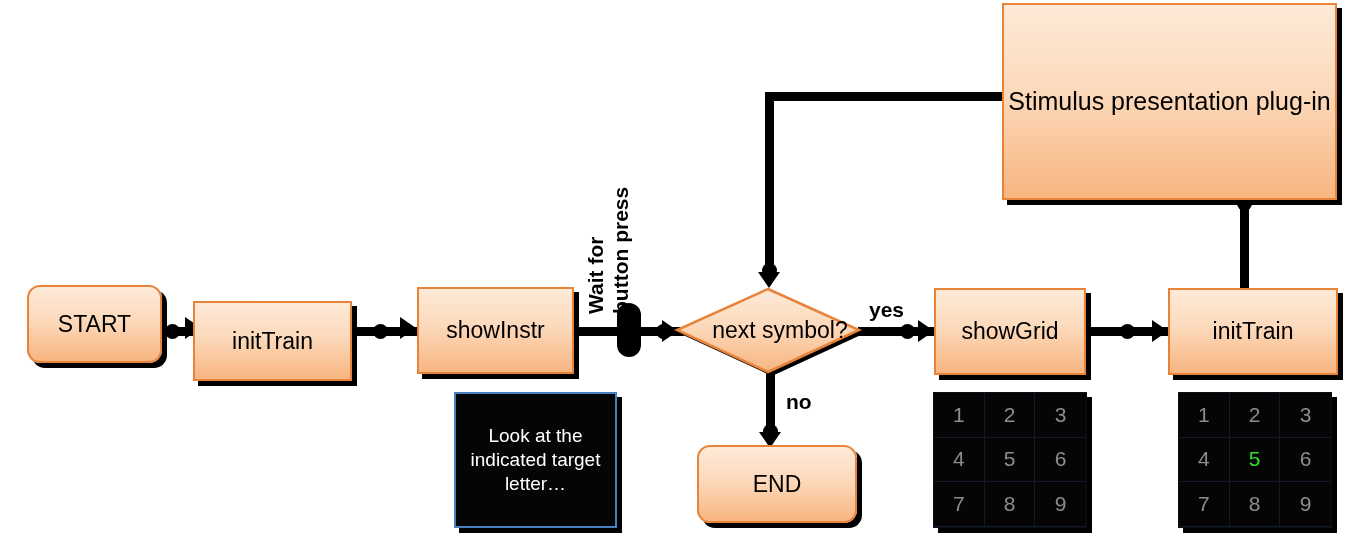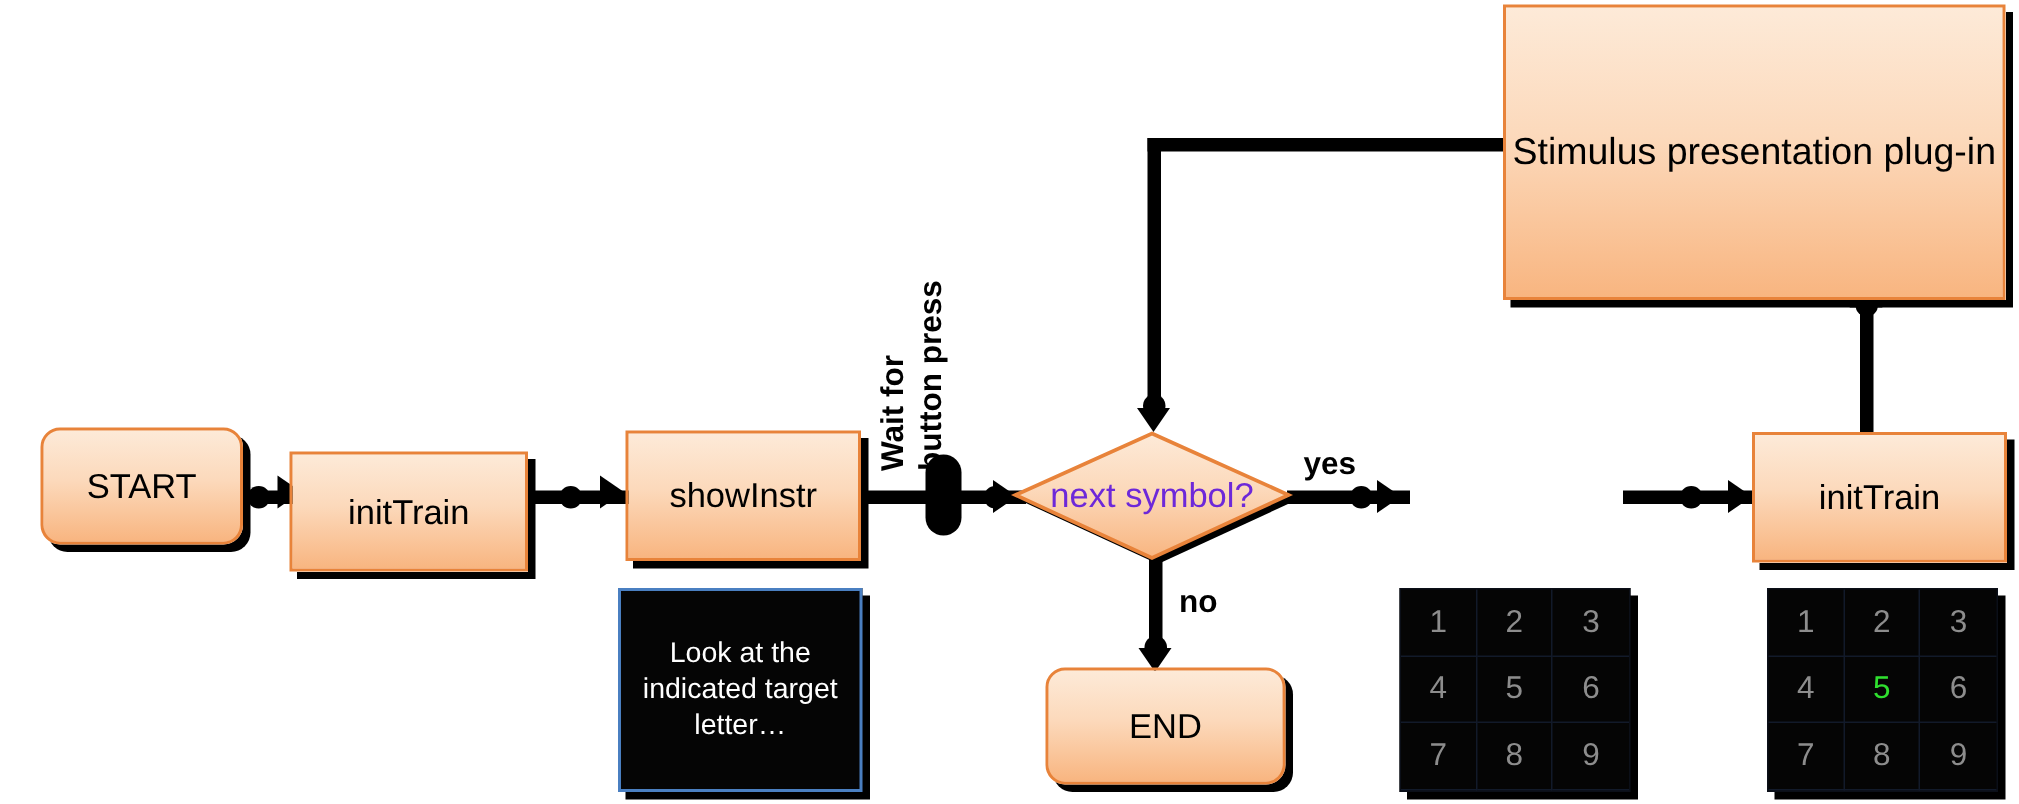--- a/index.html
+++ b/index.html
@@ -40,27 +40,27 @@
     position: absolute;
     z-index: 6;
   }
   .diamond-shape {
     position: absolute;
     left: 0; top: 0;
     width: 100%; height: 100%;
   }
   .diamond-label {
     position: absolute;
-    left: 0; top: 0;
+    left: 12px; top: 0;
     width: 100%; height: 100%;
     display: flex;
     align-items: center;
     justify-content: center;
     font-size: 23px;
-    color: #6d28d9;
+    color: #000000;
     z-index: 2;
   }
 
   
   .edge {
     position: absolute;
     background: #000000;
     z-index: 3;
   }
   .edge.h { height: 9px; }
@@ -129,20 +129,21 @@
   .screen.instr {
     border: 2px solid #4a7fc1;
     color: #ffffff;
     display: flex;
     align-items: center;
     justify-content: center;
     text-align: center;
     font-size: 19px;
     line-height: 1.25;
     padding: 4px 10px;
+    margin-left: 42px;
   }
   .screen.grid {
     border: 1px solid #0b0f18;
     display: grid;
     grid-template-columns: repeat(3, 1fr);
     grid-template-rows: repeat(3, 1fr);
   }
   .screen.grid .cell {
     display: flex;
     align-items: center;
@@ -222,20 +223,23 @@
           <stop offset="45%" stop-color="#fcd9bb"></stop>
           <stop offset="100%" stop-color="#f8b580"></stop>
         </linearGradient>
       </defs>
       <polygon points="95,6 186,47 95,89 4,47" fill="#000000" transform="translate(4,4)"></polygon>
       <polygon points="95,6 186,47 95,89 4,47" fill="url(#dgrad)" stroke="#e8833a" stroke-width="2.5"></polygon>
     </svg>
     <div class="diamond-label">next symbol?</div>
   </div>
 
+  <div class="node" style="left:934px; top:288px; width:152px; height:87px;">
+    <span>showGrid</span>
+  </div>
 
   <div class="node" style="left:1168px; top:288px; width:170px; height:87px;">
     <span>initTrain</span>
   </div>
 
   <div class="node rounded" style="left:697px; top:445px; width:160px; height:78px;">
     <span>END</span>
   </div>
 
   <div class="node plugin" style="left:1002px; top:3px; width:335px; height:197px;">

